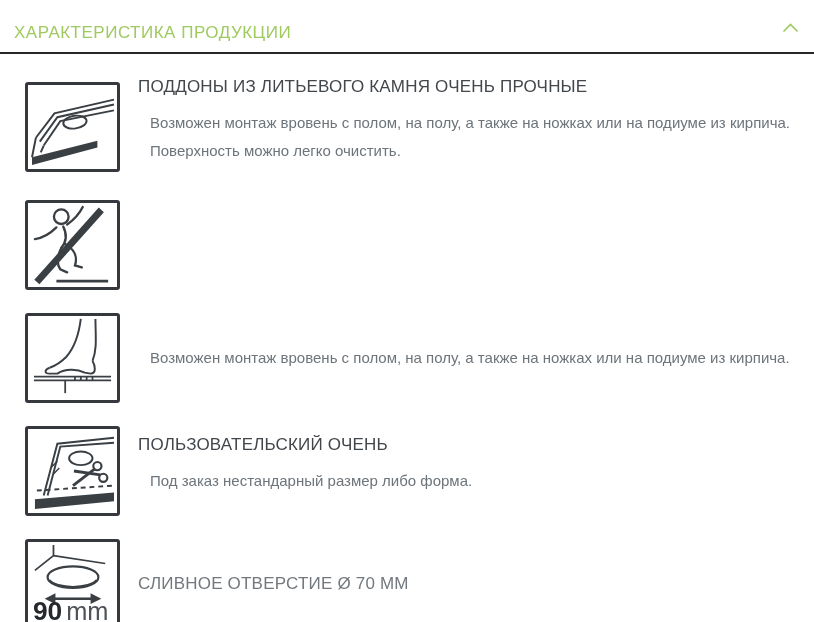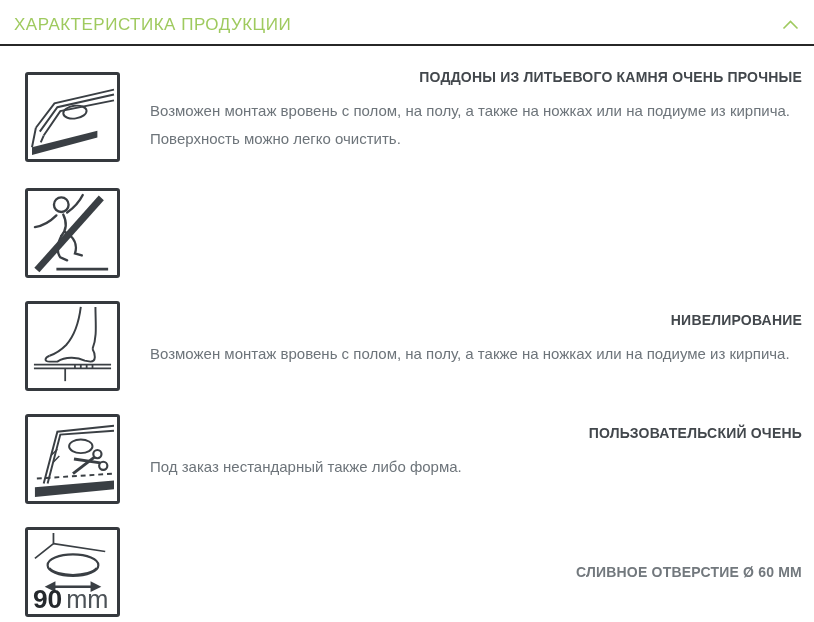--- a/index.html
+++ b/index.html
@@ -2,41 +2,42 @@
 <html><head>
 <meta charset="utf-8">
 <style>
   html,body{margin:0;padding:0;}
   body{
     width:814px;height:622px;overflow:hidden;background:#ffffff;
     font-family:"Liberation Sans","DejaVu Sans",sans-serif;
     -webkit-font-smoothing:antialiased;
   }
   .panel-header{
-    display:flex;align-items:center;
+    display:flex;align-items:flex-start;
     padding:15px 8px 9px 14px;
     border-bottom:2px solid #272727;
     cursor:pointer;
+    margin-top:8px;
   }
   .panel-title{
     margin:0;font-size:17px;font-weight:normal;
     color:#9fca5f;letter-spacing:0.5px;
   }
   .chevron{margin-left:auto;margin-right:7px;display:flex;align-items:center;}
   .features{padding:23px 12px 0 25px;}
   .feature{display:flex;align-items:center;gap:18px;margin-bottom:23px;}
   .icon-box{
     flex:none;width:95px;height:90px;box-sizing:border-box;
     border:3px solid #35393e;border-radius:3px;background:#fff;
     display:flex;align-items:center;justify-content:center;
   }
   .feature-text{flex:1;min-width:0;}
   .feature-title{
-    margin:0 0 5px 0;font-size:14px;font-weight:bold;
-    color:#42474c;letter-spacing:0.2px;text-align:right;
+    margin:0 0 5px 0;font-size:17px;font-weight:normal;
+    color:#42474c;letter-spacing:0.2px;
   }
   .feature-title.muted{color:#72787d;margin:0;}
   .feature-desc{
     margin:12px;font-size:15px;line-height:28px;
     color:#6d747a;text-align:justify;
   }
   .feature-desc:empty{display:none;}
   svg text{font-family:"Liberation Sans","DejaVu Sans",sans-serif;}
 </style>
 </head>
@@ -101,21 +102,20 @@
           </g>
           <g stroke="#3a3f44" stroke-width="1.8" fill="none">
             <path d="M5 61 L84 61"></path>
             <path d="M5 65 L84 65"></path>
             <path d="M37 65 L37 78"></path>
             <path d="M47 61 L47 65 M53 61 L53 65 M59 61 L59 65 M65 61 L65 65"></path>
           </g>
         </svg>
       </div>
       <div class="feature-text">
-        <h3 class="feature-title">НИВЕЛИРОВАНИЕ</h3>
         <p class="feature-desc">Возможен монтаж вровень с полом, на полу, а также на ножках или на подиуме из кирпича.</p>
       </div>
     </div>
 
     <div class="feature">
       <div class="icon-box">
         <svg viewBox="0 0 89 84" width="87" height="82">
           <g fill="none" stroke="#3a3f44" stroke-width="2">
             <path d="M15 67 L29 14 L87 8"></path>
             <path d="M19 67 L32 17 L87 13"></path>
@@ -127,21 +127,21 @@
             <circle cx="70" cy="37" r="4.2" stroke-width="2.2"></circle>
             <circle cx="76" cy="49" r="4.2" stroke-width="2.2"></circle>
             <path d="M67 40 L45 57" stroke-width="3"></path>
             <path d="M73 46 L46 42" stroke-width="3"></path>
           </g>
           <path d="M6 71 L87 64 L87 73 L6 81 Z" fill="#3a3f44"></path>
         </svg>
       </div>
       <div class="feature-text">
         <h3 class="feature-title">ПОЛЬЗОВАТЕЛЬСКИЙ ОЧЕНЬ</h3>
-        <p class="feature-desc">Под заказ нестандарный также либо форма.</p>
+        <p class="feature-desc">Под заказ нестандарный размер либо форма.</p>
       </div>
     </div>
 
     <div class="feature">
       <div class="icon-box">
         <svg viewBox="0 0 89 84" width="87" height="82">
           <g fill="none" stroke="#3a3f44" stroke-width="1.8">
             <path d="M25 2 L25 13 L6 28"></path>
             <path d="M25 13 L78 21"></path>
             <ellipse cx="45" cy="35" rx="26" ry="11" stroke-width="2.2"></ellipse>
@@ -150,19 +150,19 @@
           <g fill="#3a3f44" stroke="none">
             <rect x="25" y="55.8" width="40" height="2.6"></rect>
             <polygon points="16,57 27,51.5 27,62.5"></polygon>
             <polygon points="74,57 63,51.5 63,62.5"></polygon>
           </g>
           <text x="4" y="79" font-size="27" font-weight="bold" fill="#25292d">90</text>
           <text x="38" y="79" font-size="26" fill="#4c5257">mm</text>
         </svg>
       </div>
       <div class="feature-text">
-        <h3 class="feature-title muted">СЛИВНОЕ ОТВЕРСТИЕ Ø 60 ММ</h3>
+        <h3 class="feature-title muted">СЛИВНОЕ ОТВЕРСТИЕ Ø 70 ММ</h3>
 
       </div>
     </div>
 
   </div>
 </div>
 
 </body></html>

